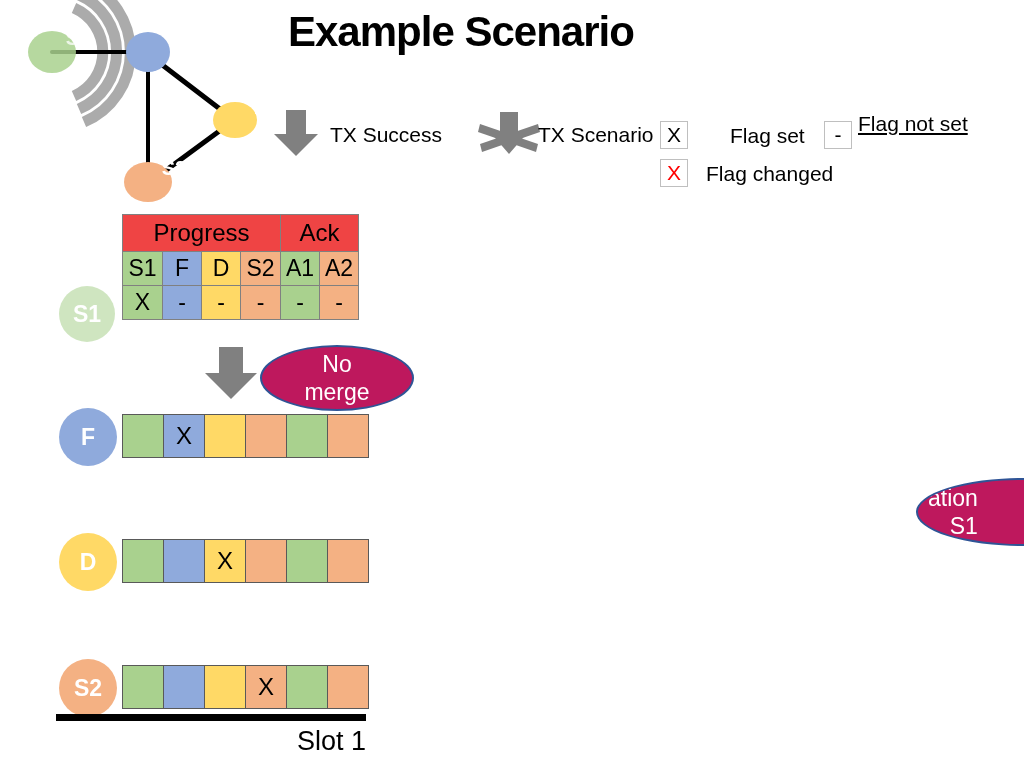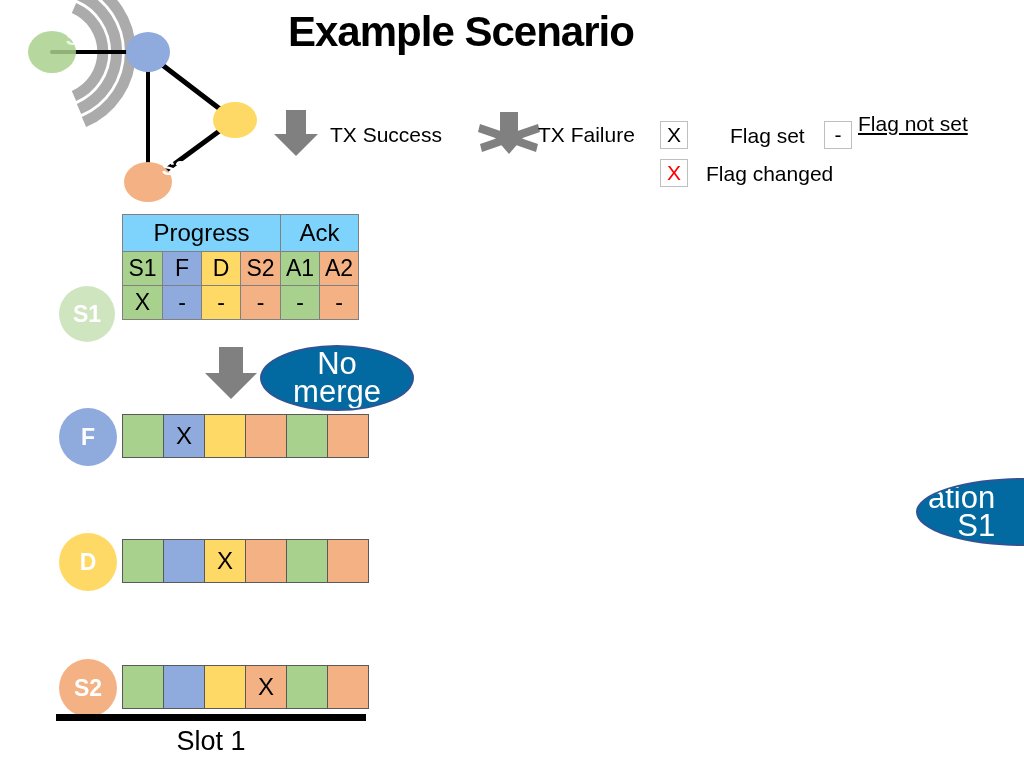--- a/index.html
+++ b/index.html
@@ -43,21 +43,21 @@
   
   #maintable{left:96px;top:214px;border-collapse:collapse;}
   #maintable td{
     border:1px solid #808080;
     text-align:center;
     font-size:23px;
     color:#000;
     padding:0;
     height:33px;
   }
-  #maintable td.hdr{background:#7dd3fc;font-size:24px;height:36px;}
+  #maintable td.hdr{background:#ef4444;font-size:24px;height:36px;}
   #maintable td.c-green{background:#A9D18E;}
   #maintable td.c-blue{background:#8FAADC;}
   #maintable td.c-yellow{background:#FFD966;}
   #maintable td.c-orange{background:#F4B183;}
   .w38{width:38px;}
   .w39{width:39px;}
 
   
   .badge{
     border-radius:50%;
@@ -78,33 +78,33 @@
   }
   .slotcell:first-child{margin-left:0;}
   .s-green{background:#A9D18E;}
   .s-blue{background:#8FAADC;}
   .s-yellow{background:#FFD966;}
   .s-orange{background:#F4B183;}
 
   
   .callout{
     border-radius:50%;
-    background:#0369a1;
+    background:#be185d;
     border:2px solid #2F5496;
     color:#ffffff;
     display:flex;align-items:center;justify-content:center;
     text-align:center;
-    font-size:31px;
+    font-size:23px;
     line-height:28px;
     overflow:hidden;
   }
 
   
   #baseline{left:30px;top:714px;width:310px;height:7px;background:#000;}
-  #slotlabel{left:30px;top:726px;width:310px;text-align:center;
+  #slotlabel{left:30px;top:726px;width:310px;text-align:right;
              font-size:27px;color:#000;}
 </style>
 </head>
 <body>
 
 <div class="abs" id="title">Example Scenario</div>
 
 <div class="abs" id="topology">
   <svg width="250" height="205" viewBox="0 0 250 205">
 
@@ -147,21 +147,21 @@
 </div>
 <div class="abs legend-text" style="left:304px;top:123px;">TX Success</div>
 
 <div class="abs" style="left:452px;top:110px;">
   <svg width="62" height="48" viewBox="0 0 62 48">
     <path d="M 22 2 L 40 2 L 40 22 L 50 22 L 31 44 L 12 22 L 22 22 Z" fill="#808080"></path>
     <path d="M 2 14 L 60 34 L 58 42 L 0 22 Z" fill="#808080"></path>
     <path d="M 60 14 L 2 34 L 4 42 L 62 22 Z" fill="#808080"></path>
   </svg>
 </div>
-<div class="abs legend-text" style="left:512px;top:123px;">TX Failure</div>
+<div class="abs legend-text" style="left:512px;top:123px;">TX Scenario</div>
 
 <div class="abs flagbox" style="left:634px;top:121px;">X</div>
 <div class="abs legend-text" style="left:704px;top:124px;">Flag set</div>
 
 <div class="abs flagbox" style="left:798px;top:121px;">-</div>
 <div class="abs legend-text" style="left:832px;top:112px;text-decoration:underline;">Flag not set</div>
 
 <div class="abs flagbox changed" style="left:634px;top:159px;">X</div>
 <div class="abs legend-text" style="left:680px;top:162px;">Flag changed</div>
 

